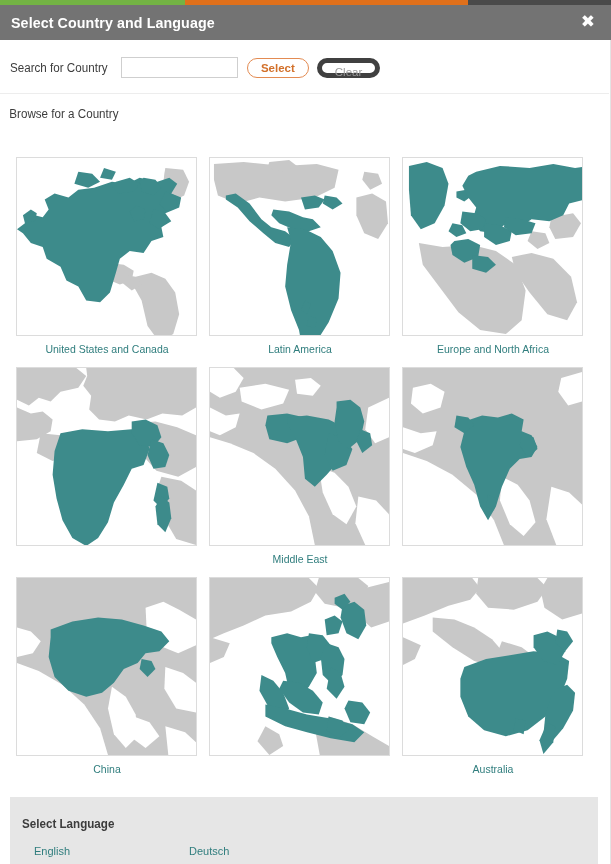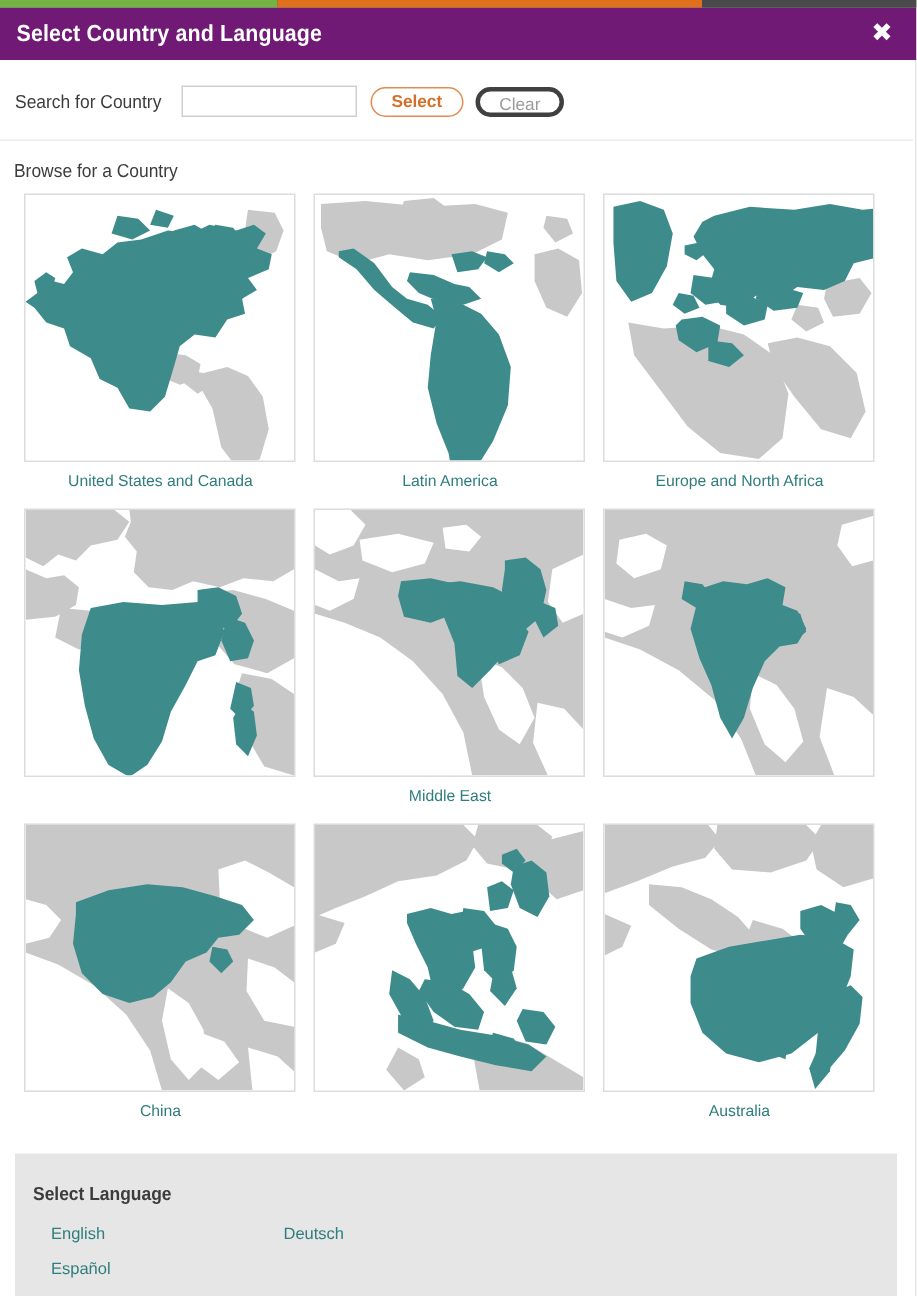--- a/index.html
+++ b/index.html
@@ -23,21 +23,21 @@
     z-index: 5;
   }
   .accent-green { width: 185px; height: 5px; background: #73b344; }
   .accent-orange { width: 283px; height: 5px; background: #e0701b; }
   .accent-rest { flex: 1; height: 5px; background: #4a4a4a; }
 
   
   .modal-header {
     position: absolute; top: 5px; left: 0;
     width: 611px; height: 35px;
-    background: #701a75;
+    background: #737373;
     display: flex; align-items: center;
     padding: 0 14px 0 11px;
   }
   .modal-title {
     color: #ffffff;
     font-size: 15.5px;
     font-weight: bold;
     font-stretch: condensed;
     letter-spacing: 0.1px;
     font-family: "Liberation Sans Narrow", "Liberation Sans", sans-serif;
@@ -102,40 +102,41 @@
     white-space: nowrap;
     font-family: "Liberation Sans Narrow", "Liberation Sans", sans-serif;
   }
   .pill-select {
     border: 1px solid #e38b52;
     color: #d2702a;
     font-weight: bold;
     margin-right: 8px;
   }
   .pill-clear {
-    border: 3px solid #404040;
+    border: 5px solid #404040;
     color: #9a9a9a;
   }
 
   
   .browse-title {
     font-size: 12.5px;
     color: #3c3c3c;
     padding: 13px 0 8px 10px;
     font-family: "Liberation Sans Narrow", "Liberation Sans", sans-serif;
     transform: scaleX(0.93);
     transform-origin: left center;
     white-space: nowrap;
   }
 
   .map-grid {
     display: flex;
     flex-wrap: wrap;
     padding-left: 16px;
     width: 595px;
+    margin-top: 28px;
   }
   .map-cell {
     width: 182px;
     margin-right: 11px;
     margin-bottom: 4px;
     cursor: pointer;
   }
   .map-frame {
     width: 181px; height: 179px;
     border: 1px solid #dcdcdc;

